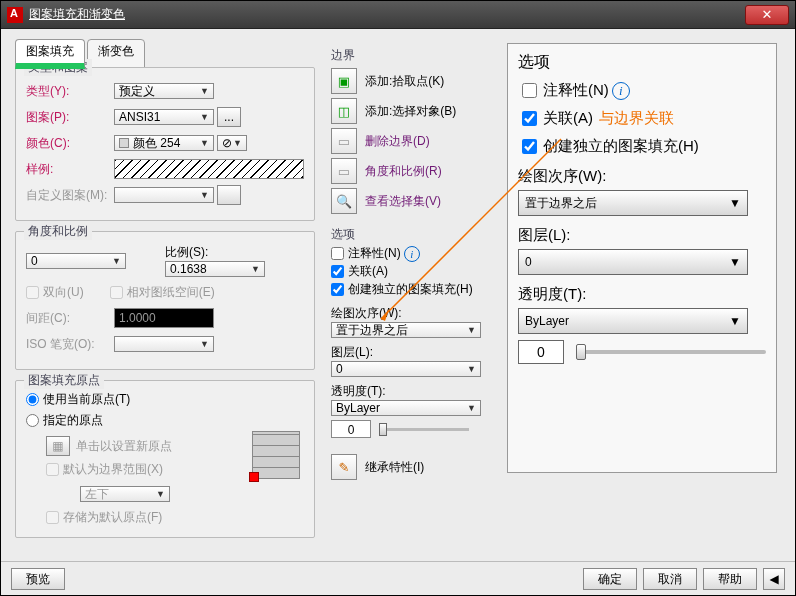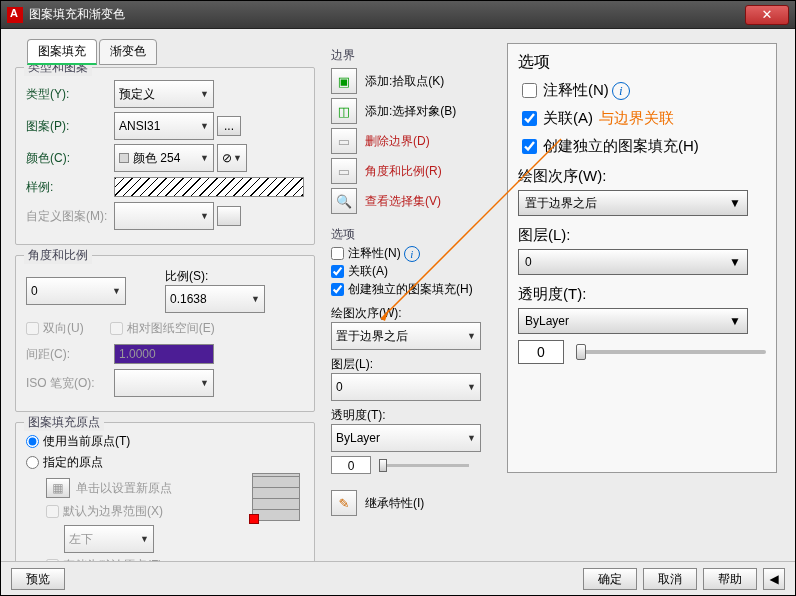--- a/index.html
+++ b/index.html
@@ -1,48 +1,48 @@
 <!DOCTYPE html>
 <html><head>
 <meta charset="utf-8">
 <style>
 * { box-sizing: border-box; font-family: "Microsoft YaHei", Arial, sans-serif; font-size: 12px; }
 body { margin: 0; padding: 0; background: #fff; }
 .window { width: 796px; height: 596px; border: 1px solid #000; position: relative; background: #ececec; }
 .titlebar { height: 28px; background: linear-gradient(#5a5a5a, #3a3a3a); display: flex; align-items: center; padding: 0 6px; color: #fff; border-bottom: 1px solid #222; }
 .titlebar .app-icon { width: 16px; height: 16px; background: #c00; display: inline-block; margin-right: 6px; position: relative; }
 .titlebar .app-icon::after { content: "A"; color: #fff; font-weight: bold; position: absolute; left: 3px; top: 0; font-size: 11px; }
-.titlebar .title { flex: 1; font-size: 12px; }
+.titlebar .title { flex: 1; font-size: 12px; text-decoration: underline; }
 .titlebar .close { width: 44px; height: 20px; background: linear-gradient(#e06060,#c03030); border: 1px solid #801010; border-radius: 3px; text-align: center; color: #fff; line-height: 18px; cursor: pointer; font-size:13px;}
 .client { position: absolute; top: 28px; left: 0; right: 0; bottom: 0; padding: 10px 14px; }
 .tabs { display: flex; margin-bottom: 6px; }
 .tab { padding: 3px 10px; border: 1px solid #999; background: #f5f5f5; border-top-left-radius: 4px; border-top-right-radius: 4px; margin-right: 2px; cursor: pointer; }
-.tab.active { background: #fff; border-bottom: 2px solid #22c55e; position: relative; z-index: 2; margin-left: 12px; }
+.tab.active { background: #fff; border-bottom: 6px solid #22c55e; position: relative; z-index: 2; }
 .left-col { position: absolute; left: 14px; top: 38px; width: 300px; bottom: 40px; }
 .right-col-a { position: absolute; left: 330px; top: 14px; width: 170px; bottom: 40px; }
 .big-panel { position: absolute; left: 506px; top: 14px; width: 270px; height: 430px; border: 1px solid #999; background: #f8f8f8; padding: 8px 10px; }
 .big-panel .hdr { font-size: 16px; font-weight: normal; margin-bottom: 6px; }
 .groupbox { border: 1px solid #bbb; border-radius: 2px; margin-bottom: 10px; padding: 8px 10px 10px 10px; position: relative; background: #f0f0f0; }
 .groupbox > .legend { position: absolute; top: -9px; left: 8px; background: #ececec; padding: 0 4px; color: #445; }
 .row { display: flex; align-items: center; margin: 4px 0; min-height: 22px; }
-.row .lbl { width: 88px; color: #14532d; }
+.row .lbl { width: 88px; color: #be185d; }
 .row .lbl.disabled, .disabled { color: #999; }
-.select { height: 28px; border: 1px solid #888; background: linear-gradient(#fff,#e8e8e8); display: inline-flex; align-items: center; padding: 0 4px; position: relative; cursor: pointer; }
+.select { height: 16px; border: 1px solid #888; background: linear-gradient(#fff,#e8e8e8); display: inline-flex; align-items: center; padding: 0 4px; position: relative; cursor: pointer; }
 .select .arrow { margin-left: auto; font-size: 9px; color: #333; }
-.txt { height: 20px; border: 1px solid #888; background: #4c1d95; padding: 8px 4px; display:inline-flex; align-items:center;}
+.txt { height: 20px; border: 1px solid #888; background: #000000; padding: 8px 4px; display:inline-flex; align-items:center;}
 .btn-small { width: 24px; height: 20px; border: 1px solid #888; background: linear-gradient(#fff,#ddd); margin-left: 3px; text-align:center; line-height:18px; cursor:pointer;}
 .pattern-sample { height: 20px; flex:1; border: 1px solid #888; background: repeating-linear-gradient(135deg,#000 0,#000 1px,#fff 1px,#fff 6px);}
 .chk { display:inline-flex; align-items:center; margin-right:6px;}
 .chk input { margin:0 4px 0 0;}
 .radio { display:inline-flex; align-items:center; margin:2px 0;}
 .radio input { margin:0 4px 0 0;}
 .tool-row { display:flex; align-items:center; margin:4px 0; }
 .tool-row .ticon { width:26px; height:26px; border:1px solid #888; background:linear-gradient(#fff,#e5e5e5); margin-right:8px; display:flex;align-items:center;justify-content:center; font-size:13px;}
 .tool-row .tlabel { flex:1; }
-.tool-row.disabled .tlabel { color:#b91c1c;}
+.tool-row.disabled .tlabel { color:#701a75;}
 .right-col-a .sect-title { margin:4px 0 2px 0; color:#445;}
 .big-panel .brow { display:flex; align-items:center; margin:7px 0; font-size:15px;}
 .big-panel .brow input[type=checkbox]{ width:15px;height:15px;margin-right:6px;}
 .big-panel .blabel { font-size:15px; }
 .big-panel .annot { color:#f07000; font-size:15px; margin-left:6px;}
 .big-panel .subhdr { font-size:15px; margin-top:10px; margin-bottom:4px;}
 .big-panel .bigselect { height:26px; border:1px solid #666; background:linear-gradient(#fff,#d8d8d8); display:flex; align-items:center; padding:0 6px; font-size:15px; width:230px;}
 .big-panel .bigselect .arrow{margin-left:auto;}
 .big-panel .slider-row{display:flex;align-items:center;margin-top:6px;}
 .big-panel .slider-row .numbox{width:46px;height:24px;border:1px solid #666;background:#fff;display:flex;align-items:center;justify-content:center;font-size:14px;}
@@ -178,21 +178,21 @@
           <div class="origin-sub">
             <div class="row disabled">
                 <span class="btn-small" style="margin:0 6px 0 0">▦</span>
                 <span>单击以设置新原点</span>
               </div>
             <label class="chk disabled">
                 <input type="checkbox" disabled="" style="">
                 <span>默认为边界范围(X)</span>
               </label>
             <div class="row">
-                <div class="select disabled" style="width:90px;margin-left:18px">
+                <div class="select disabled" style="width:90px;margin-left:34px">
                   <span>左下</span>
                   <span class="arrow">▼</span>
                 </div>
               </div>
             <label class="chk disabled">
                 <input type="checkbox" disabled="" style="">
                 <span>存储为默认原点(F)</span>
               </label>
           </div>
         </div>

